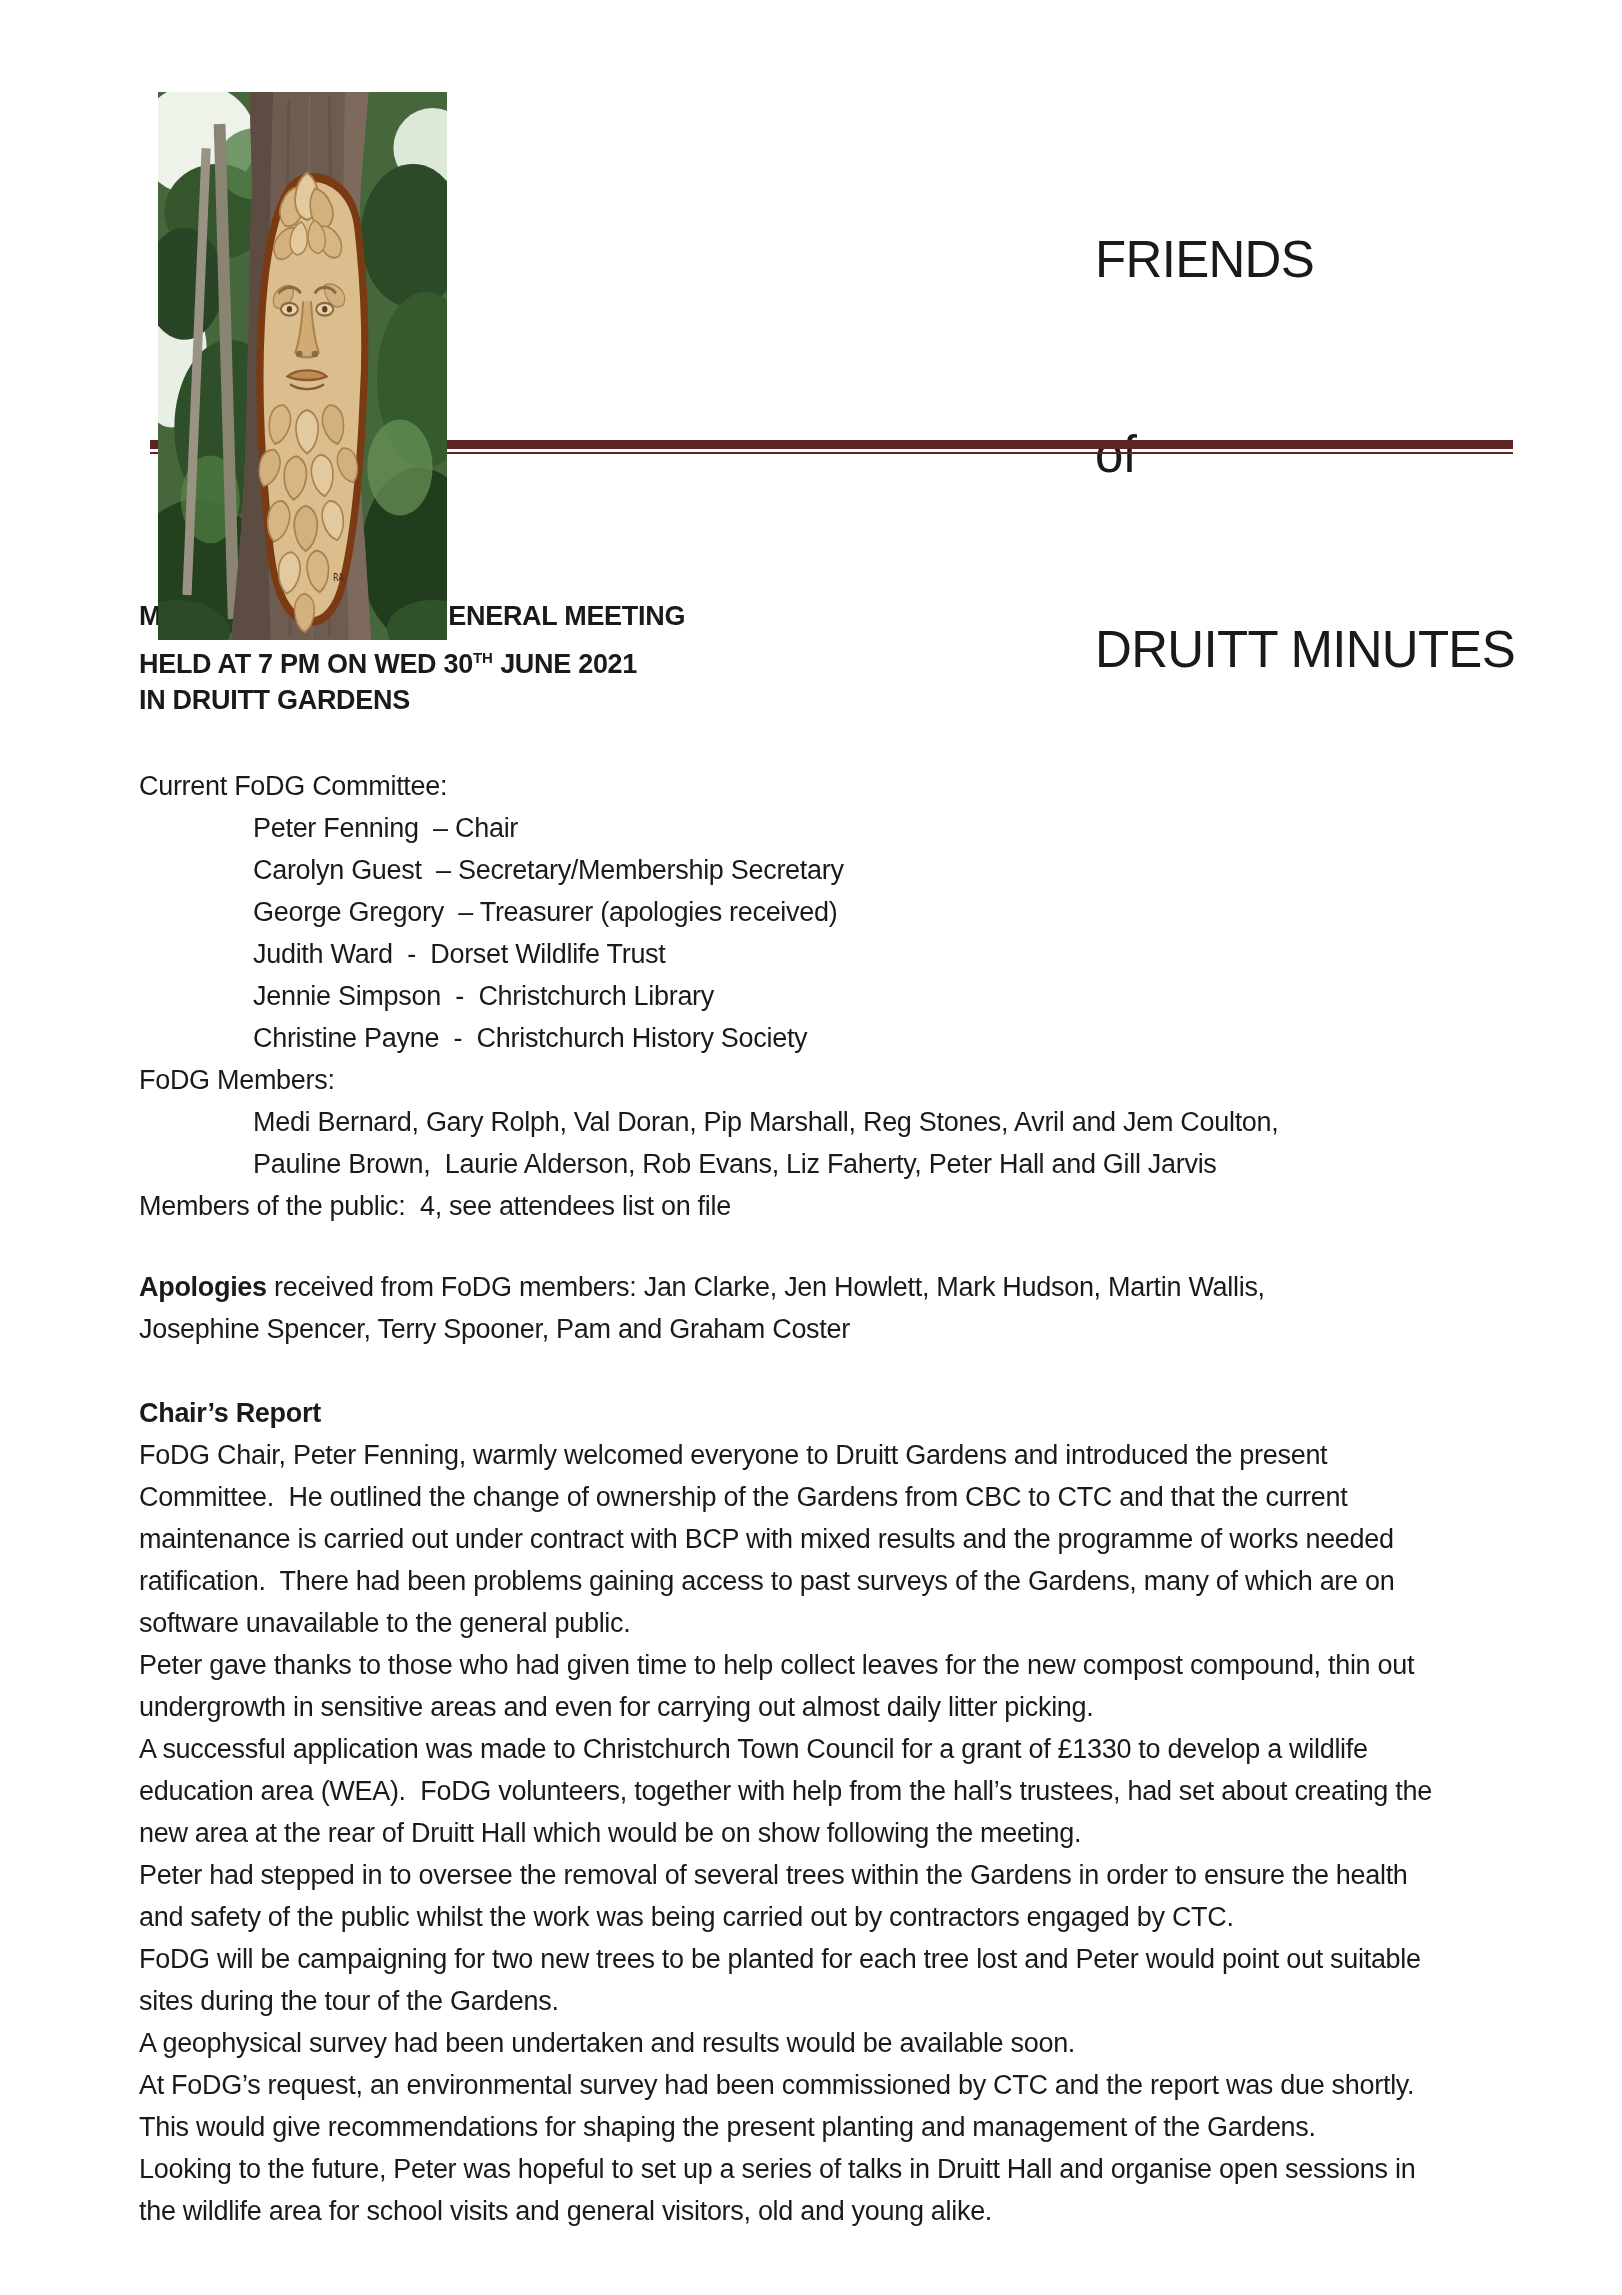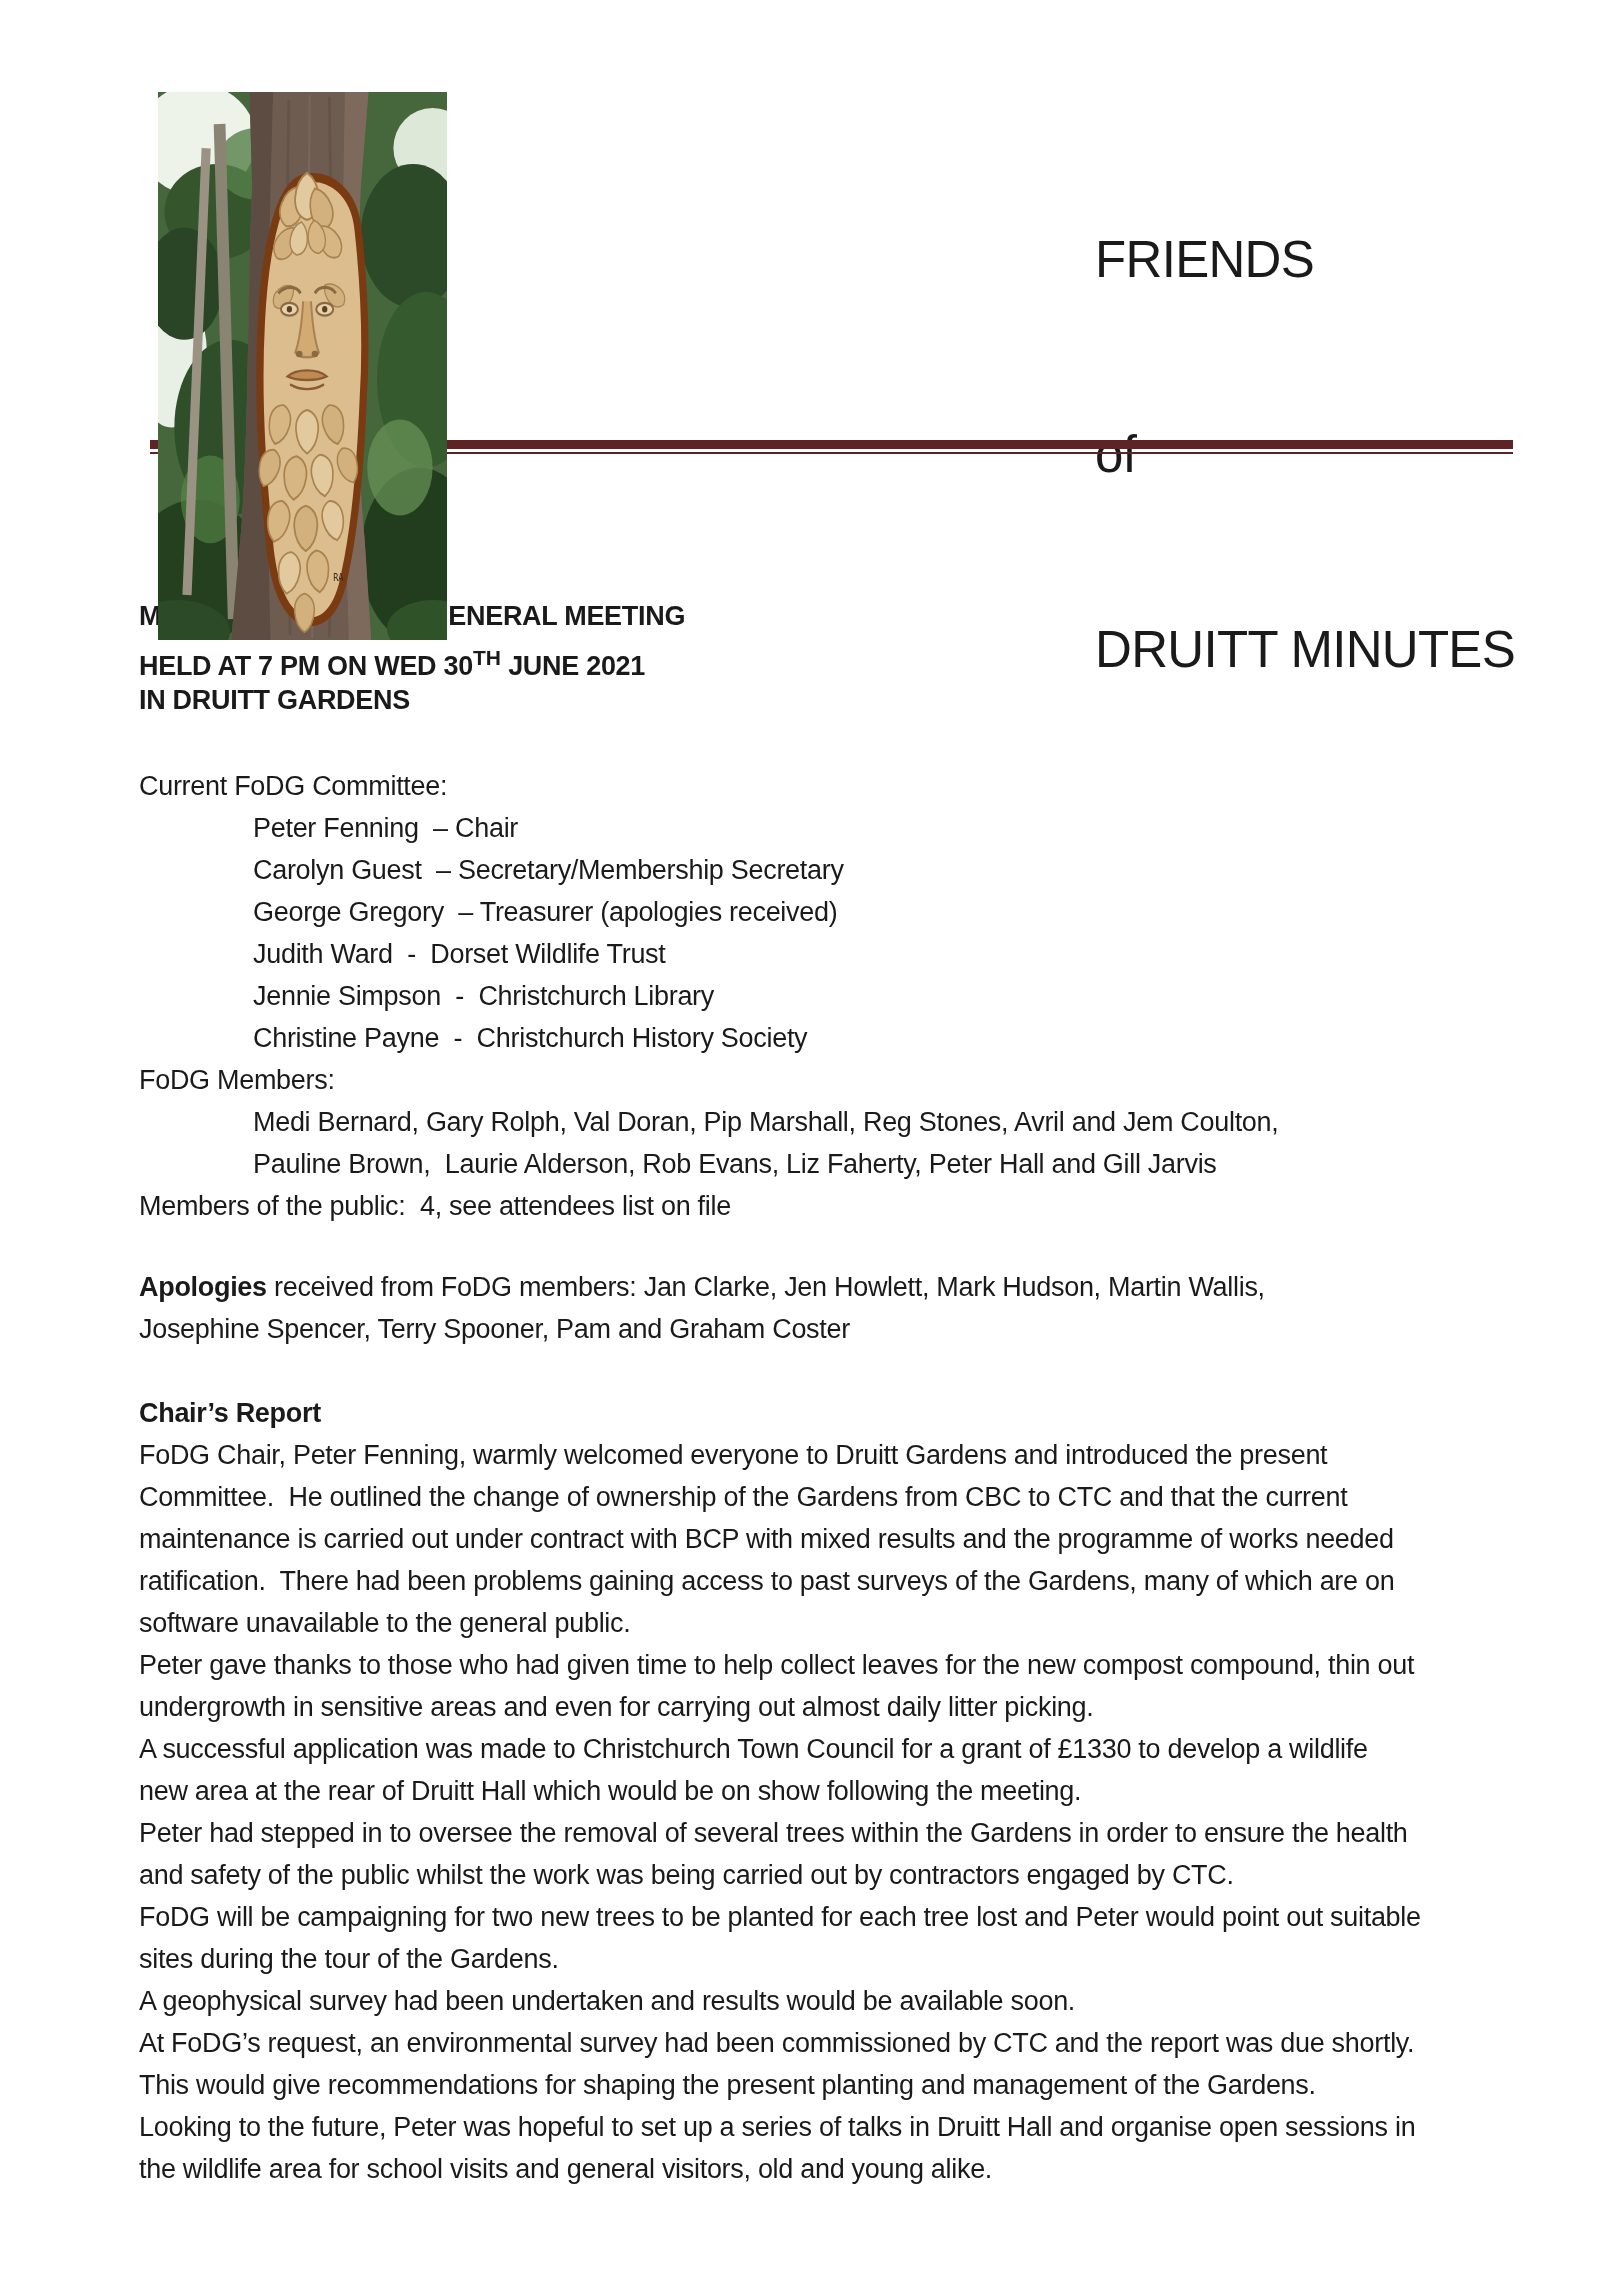--- a/index.html
+++ b/index.html
@@ -18,21 +18,21 @@
   
   .title{
     position:absolute;top:97px;right:107px;text-align:left;
     font-size:51px;line-height:65px;letter-spacing:-0.7px;white-space:pre;font-weight:400;
   }
   
   .block{position:absolute;left:139px;width:1413px;font-size:27px;letter-spacing:-0.3px}
   .ln{height:42px;line-height:42px;white-space:pre}
   .b{font-weight:700}
   .indent{padding-left:114px}
-  sup.th{font-size:21px;vertical-align:super;letter-spacing:0;font-weight:700}
+  sup.th{font-size:15px;vertical-align:super;letter-spacing:0;font-weight:700}
   #heading{top:595px;font-weight:700}
   #attendees{top:765px}
   #apologies{top:1266px}
   #report{top:1392px}
 </style>
 </head>
 <body>
 
 <div class="page" style="color: rgb(26, 26, 26);">
 
@@ -155,20 +155,21 @@
   <div class="block" id="report">
     <div class="ln b">Chair’s Report</div>
     <div class="ln">FoDG Chair, Peter Fenning, warmly welcomed everyone to Druitt Gardens and introduced the present</div>
     <div class="ln">Committee.  He outlined the change of ownership of the Gardens from CBC to CTC and that the current</div>
     <div class="ln">maintenance is carried out under contract with BCP with mixed results and the programme of works needed</div>
     <div class="ln">ratification.  There had been problems gaining access to past surveys of the Gardens, many of which are on</div>
     <div class="ln">software unavailable to the general public.</div>
     <div class="ln">Peter gave thanks to those who had given time to help collect leaves for the new compost compound, thin out</div>
     <div class="ln">undergrowth in sensitive areas and even for carrying out almost daily litter picking.</div>
     <div class="ln">A successful application was made to Christchurch Town Council for a grant of £1330 to develop a wildlife</div>
+    <div class="ln">education area (WEA).  FoDG volunteers, together with help from the hall’s trustees, had set about creating the</div>
     <div class="ln">new area at the rear of Druitt Hall which would be on show following the meeting.</div>
     <div class="ln">Peter had stepped in to oversee the removal of several trees within the Gardens in order to ensure the health</div>
     <div class="ln">and safety of the public whilst the work was being carried out by contractors engaged by CTC.</div>
     <div class="ln">FoDG will be campaigning for two new trees to be planted for each tree lost and Peter would point out suitable</div>
     <div class="ln">sites during the tour of the Gardens.</div>
     <div class="ln">A geophysical survey had been undertaken and results would be available soon.</div>
     <div class="ln">At FoDG’s request, an environmental survey had been commissioned by CTC and the report was due shortly.</div>
     <div class="ln">This would give recommendations for shaping the present planting and management of the Gardens.</div>
     <div class="ln">Looking to the future, Peter was hopeful to set up a series of talks in Druitt Hall and organise open sessions in</div>
     <div class="ln">the wildlife area for school visits and general visitors, old and young alike.</div>

